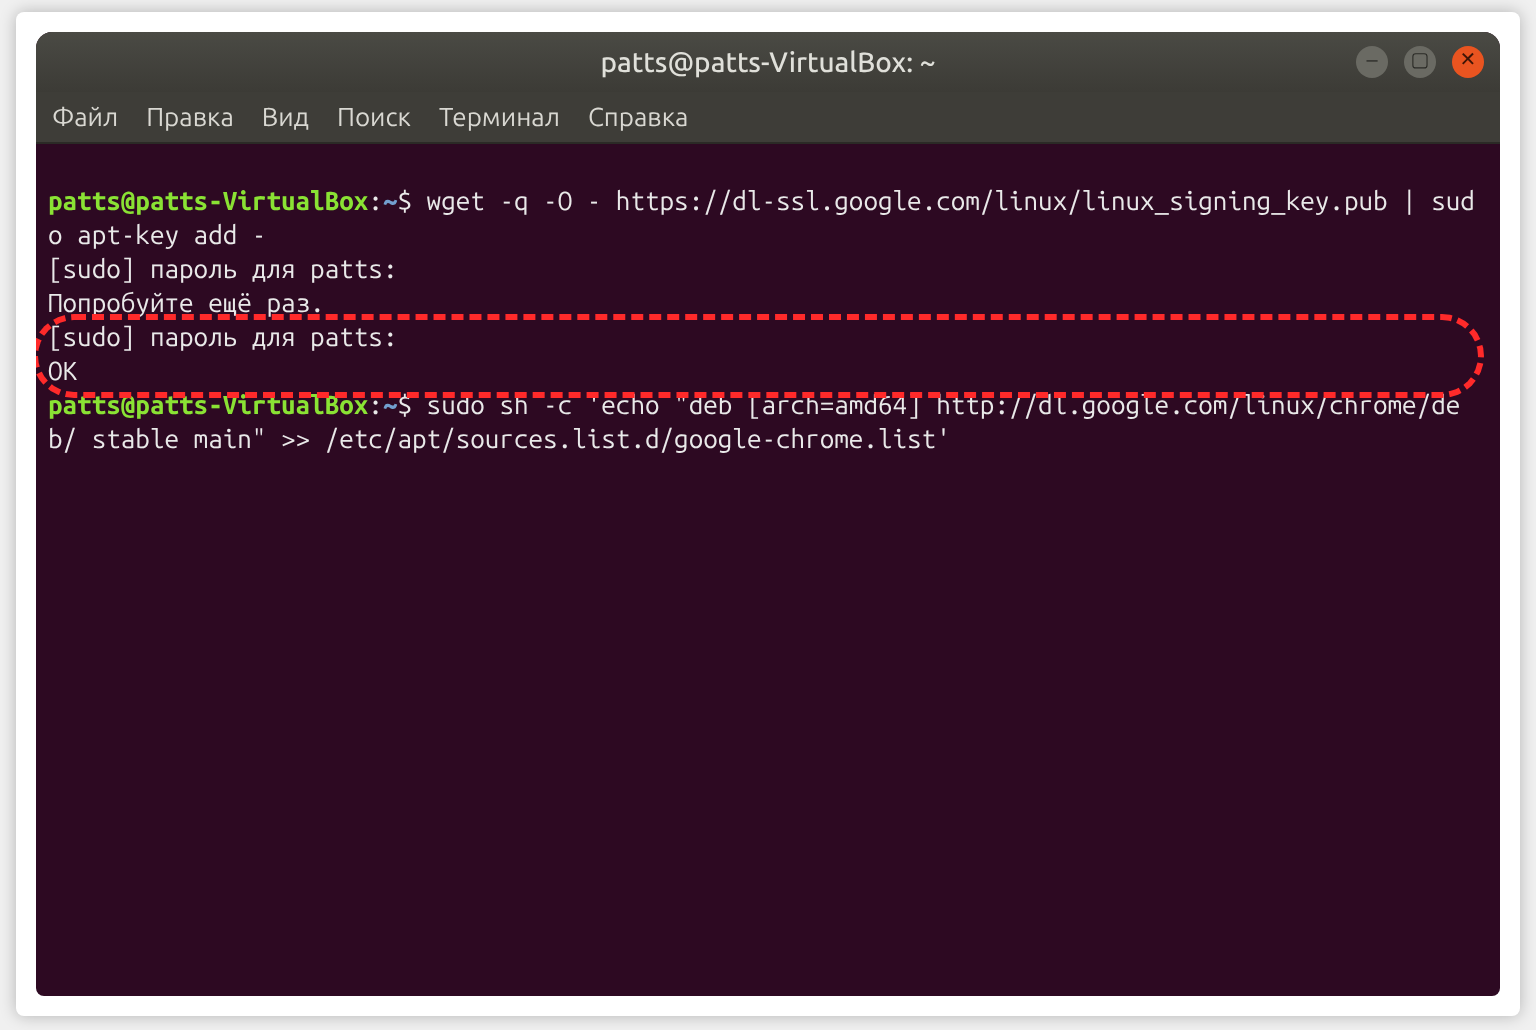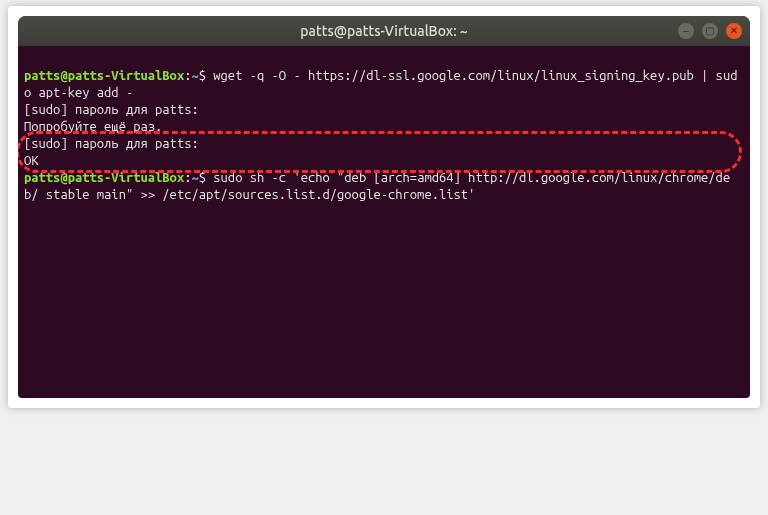--- a/index.html
+++ b/index.html
@@ -6,21 +6,21 @@
   body {
     background: #f0f0f0;
     font-family: "Ubuntu Mono", "DejaVu Sans Mono", "Courier New", monospace;
     width: 768px;
     height: 515px;
     position: relative;
   }
   .frame {
     position: absolute;
     left: 8px; top: 6px;
-    width: 752px; height: 402px;
+    width: 752px; height: 502px;
     background: #fff;
     box-shadow: 0 0 8px rgba(0,0,0,0.25);
     border-radius: 4px;
     padding: 10px;
   }
   .window {
     width: 100%; height: 100%;
     background: #2d0922;
     border-radius: 8px 8px 4px 4px;
     overflow: hidden;
@@ -101,20 +101,28 @@
 
     <div class="titlebar">
       <span class="title">patts@patts-VirtualBox: ~</span>
       <div class="win-controls">
         <div class="win-btn min">–</div>
         <div class="win-btn max">▢</div>
         <div class="win-btn close">✕</div>
       </div>
     </div>
 
+    <div class="menubar">
+      <span class="menu-item">Файл</span>
+      <span class="menu-item">Правка</span>
+      <span class="menu-item">Вид</span>
+      <span class="menu-item">Поиск</span>
+      <span class="menu-item">Терминал</span>
+      <span class="menu-item">Справка</span>
+    </div>
 
     <div class="term">
 <span><span class="prompt-user">patts@patts-VirtualBox</span><span class="prompt-sep">:</span><span class="prompt-path">~</span><span class="prompt-sep">$ </span><span class="txt">wget -q -O - https://dl-ssl.google.com/linux/linux_signing_key.pub | sudo apt-key add -</span></span>
 <span class="txt">[sudo] пароль для patts:</span>
 <span class="txt">Попробуйте ещё раз.</span>
 <span class="txt">[sudo] пароль для patts:</span>
 <span class="txt">OK</span>
 <span><span class="prompt-user">patts@patts-VirtualBox</span><span class="prompt-sep">:</span><span class="prompt-path">~</span><span class="prompt-sep">$ </span><span class="txt">sudo sh -c 'echo "deb [arch=amd64] http://dl.google.com/linux/chrome/deb/ stable main" &gt;&gt; /etc/apt/sources.list.d/google-chrome.list'</span></span>
       <div class="highlight" style="left:-2px; top:85px; width:726px; height:42px;"></div>
     </div>

